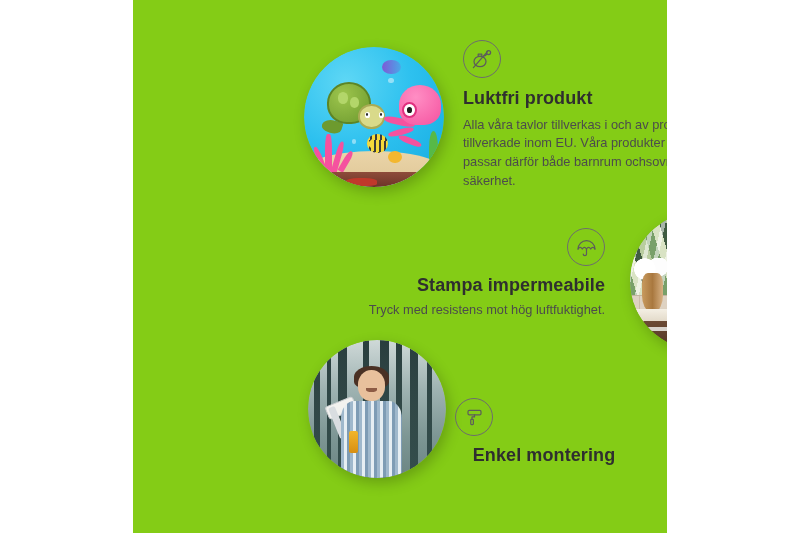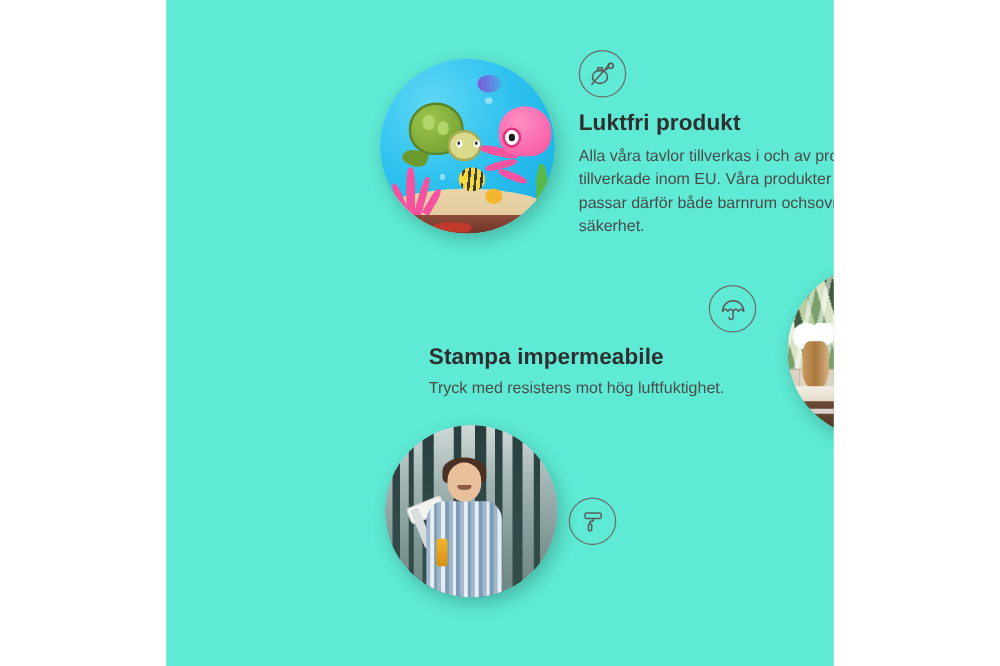--- a/index.html
+++ b/index.html
@@ -21,21 +21,21 @@
     background: #ffffff;
   }
 
   
   #panel {
     position: absolute;
     left: 133px;
     top: 0px;
     width: 534px;
     height: 533px;
-    background: #5eead4;
+    background: #84cc16;
     overflow: hidden;
   }
 
   
   .photo-circle {
     position: absolute;
     border-radius: 50%;
     overflow: hidden;
     box-shadow: 3px 5px 14px rgba(0,0,0,0.22);
   }
@@ -280,21 +280,21 @@
   #feature-odourless {
     left: 330px; top: 40px; width: 305px;
     text-align: left;
   }
   #feature-odourless .icon-circle { margin: 0 0 9px 0; }
   #feature-odourless .feature-title { margin-bottom: 6px; }
 
   
   #feature-waterproof {
     left: 210px; top: 228px; width: 262px;
-    text-align: left;
+    text-align: right;
   }
   #feature-waterproof .icon-circle { margin: 0 0 8px auto; }
   #feature-waterproof .feature-title { margin-bottom: 4px; }
 
   
   #feature-mounting {
     left: 300px; top: 398px; width: 222px;
     text-align: center;
   }
   #feature-mounting .icon-circle { margin: 0 auto 8px 22px; }
@@ -403,16 +403,17 @@
     </div>
 
     <div class="feature" id="feature-mounting">
       <div class="icon-circle">
         <svg width="23" height="23" viewBox="0 0 24 24" fill="none" stroke="#5c5c5c" stroke-width="1.25" stroke-linecap="round" stroke-linejoin="round">
           <rect x="5.2" y="4.6" width="13.6" height="4.6" rx="1.4"></rect>
           <path d="M12 9.2v2.2H9.4v2.6"></path>
           <rect x="8.1" y="13.8" width="2.7" height="5.6" rx="0.8"></rect>
         </svg>
       </div>
+      <div class="feature-title">Enkel montering</div>
     </div>
 
   </div>
 </div>
 
 </body></html>

